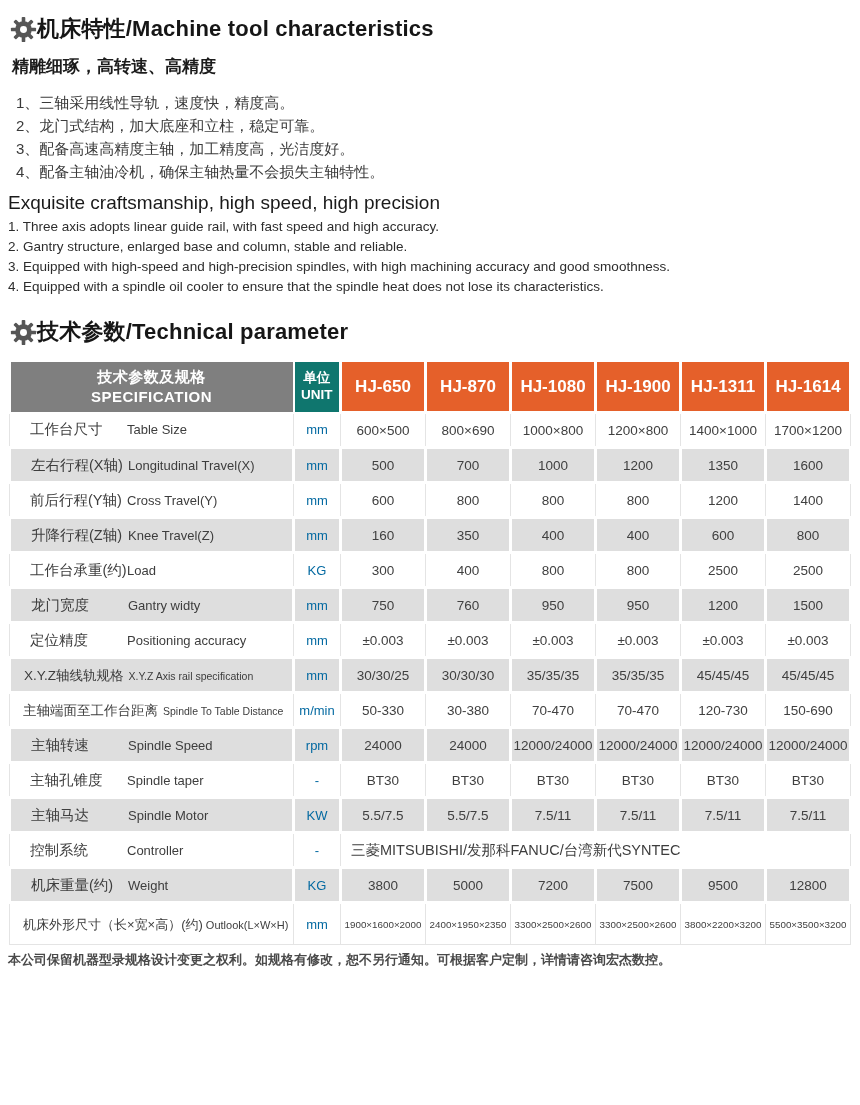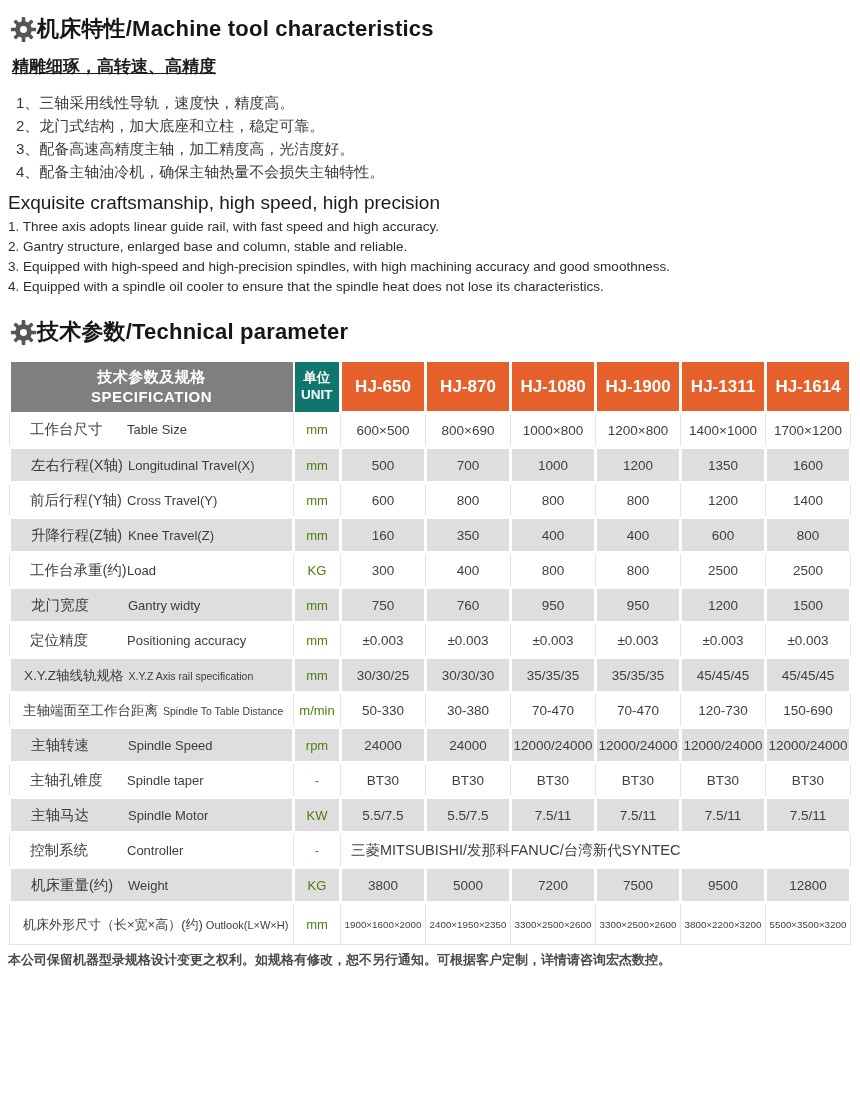--- a/index.html
+++ b/index.html
@@ -11,21 +11,21 @@
     color: #222;
     overflow: hidden;
   }
   .page { padding: 10px 8px 0 8px; }
 
   
   .section-header { display: flex; align-items: center; gap: 0; margin: 4px 0 0 2px; }
   .gear { width: 27px; height: 27px; flex: 0 0 auto; }
   .section-title { font-size: 22px; font-weight: bold; color: #161616; letter-spacing: 0.2px; }
 
-  .subtitle { font-size: 17px; font-weight: bold; color: #1c1c1c; margin: 11px 0 13px 4px; text-decoration: underline; }
+  .subtitle { font-size: 17px; font-weight: bold; color: #1c1c1c; margin: 11px 0 13px 4px; }
 
   .cn-list { margin-left: 8px; }
   .cn-item { font-size: 15px; line-height: 23px; color: #3a3a3a; }
 
   .en-heading { font-size: 19px; color: #1a1a1a; margin: 9px 0 3px 0; }
   .en-list { }
   .en-item { font-size: 13.5px; line-height: 20px; color: #2d2d2d; }
 
   .section2 { margin-top: 20px; }
 
@@ -50,21 +50,21 @@
   td.spec-cell { text-align: left; padding-left: 20px; white-space: nowrap; overflow: hidden; }
   td.spec-cell .cn { font-size: 14.5px; color: #3d3d3d; display: inline-block; min-width: 97px; }
   td.spec-cell .en { font-size: 13px; color: #3d3d3d; }
   td.spec-cell.tight { padding-left: 13px; }
   td.spec-cell.tight .cn { min-width: 0; margin-right: 5px; font-size: 13.5px; }
   td.spec-cell.tight .en { font-size: 10.5px; }
   tr.row-last td.spec-cell { padding-left: 13px; }
   tr.row-last td.spec-cell .cn { min-width: 0; margin-right: 3px; font-size: 13px; }
   tr.row-last td.spec-cell .en { font-size: 11px; }
 
-  td.unit-cell { text-align: center; font-size: 13px; color: #4d7c0f; white-space: nowrap; }
+  td.unit-cell { text-align: center; font-size: 13px; color: #0369a1; white-space: nowrap; }
   td.value-cell { text-align: center; font-size: 13.5px; color: #404040; white-space: nowrap; overflow: hidden; }
   tr.row-last td.value-cell { font-size: 9.8px; }
   td.merged-cell { text-align: left; padding-left: 10px; font-size: 14.5px; color: #3d3d3d; }
 
   
   .footer { margin-top: 7px; margin-left: 0; }
   .footer-cn { font-size: 13px; font-weight: bold; color: #4a4a4a; line-height: 16px; }
 </style>
 </head>
 <body>

